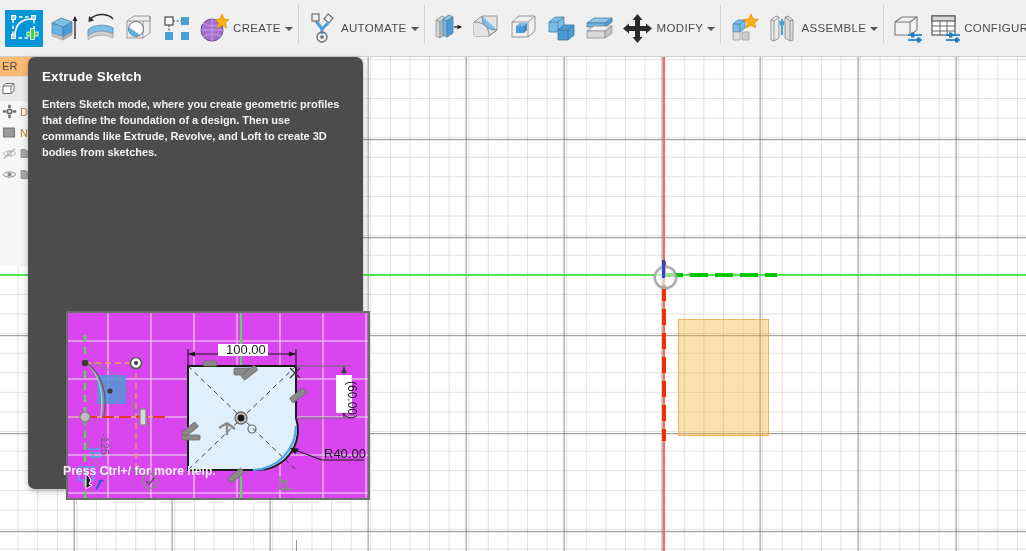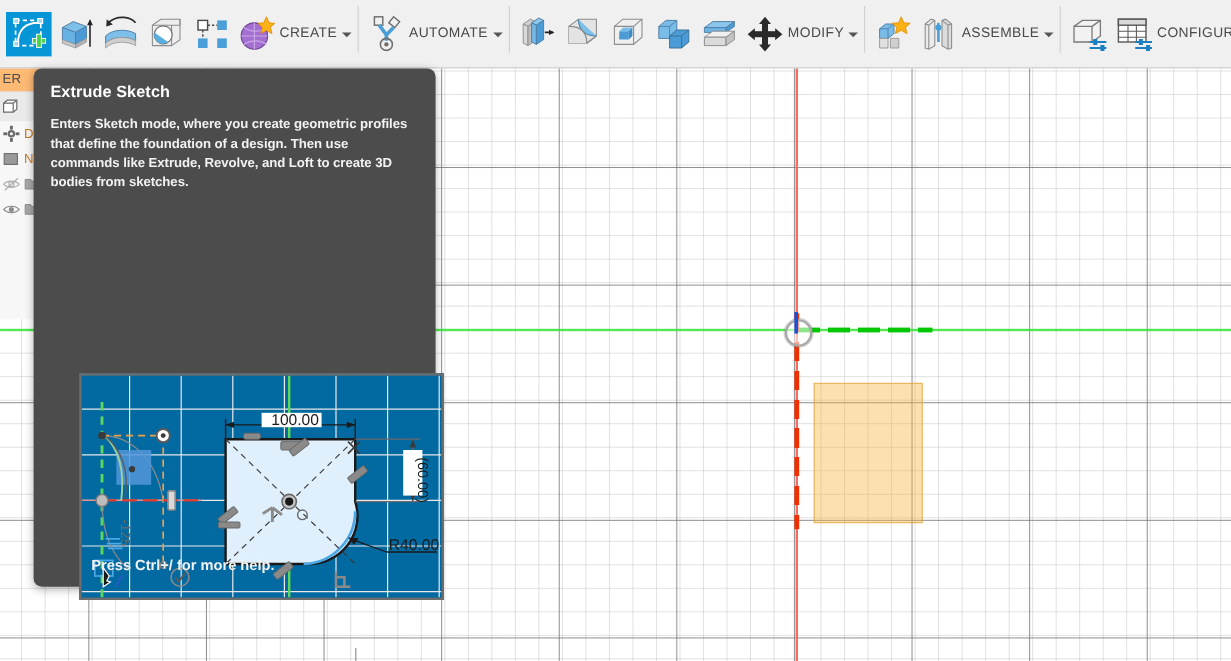--- a/index.html
+++ b/index.html
@@ -153,25 +153,25 @@
     font-size:13.5px;font-weight:bold;letter-spacing:.1px;margin:2px 0 12px 0;
     color:#ffffff;
   }
   .tt-para{
     font-size:11px;line-height:16.1px;font-weight:bold;letter-spacing:-.05px;
     margin:0 0 15px 0;color:#f2f2f2;max-width:300px;
   }
   .tt-para.second{margin-bottom:14px;}
   .tt-img{
     position:absolute;left:38px;top:254px;width:304px;height:189px;
-    background:#0369a1;border:2px solid #6d6d6d;box-sizing:border-box;
+    background:#d946ef;border:2px solid #6d6d6d;box-sizing:border-box;
     overflow:hidden;
   }
   .tt-foot{
-    position:absolute;left:48px;bottom:11px;
+    position:absolute;left:35px;bottom:11px;
     font-size:12.2px;font-weight:bold;color:#f2f2f2;
   }
 </style>
 </head>
 <body>
 
 <div id="app">
 
   <div class="canvas">
     <div class="grid-minor"></div>

